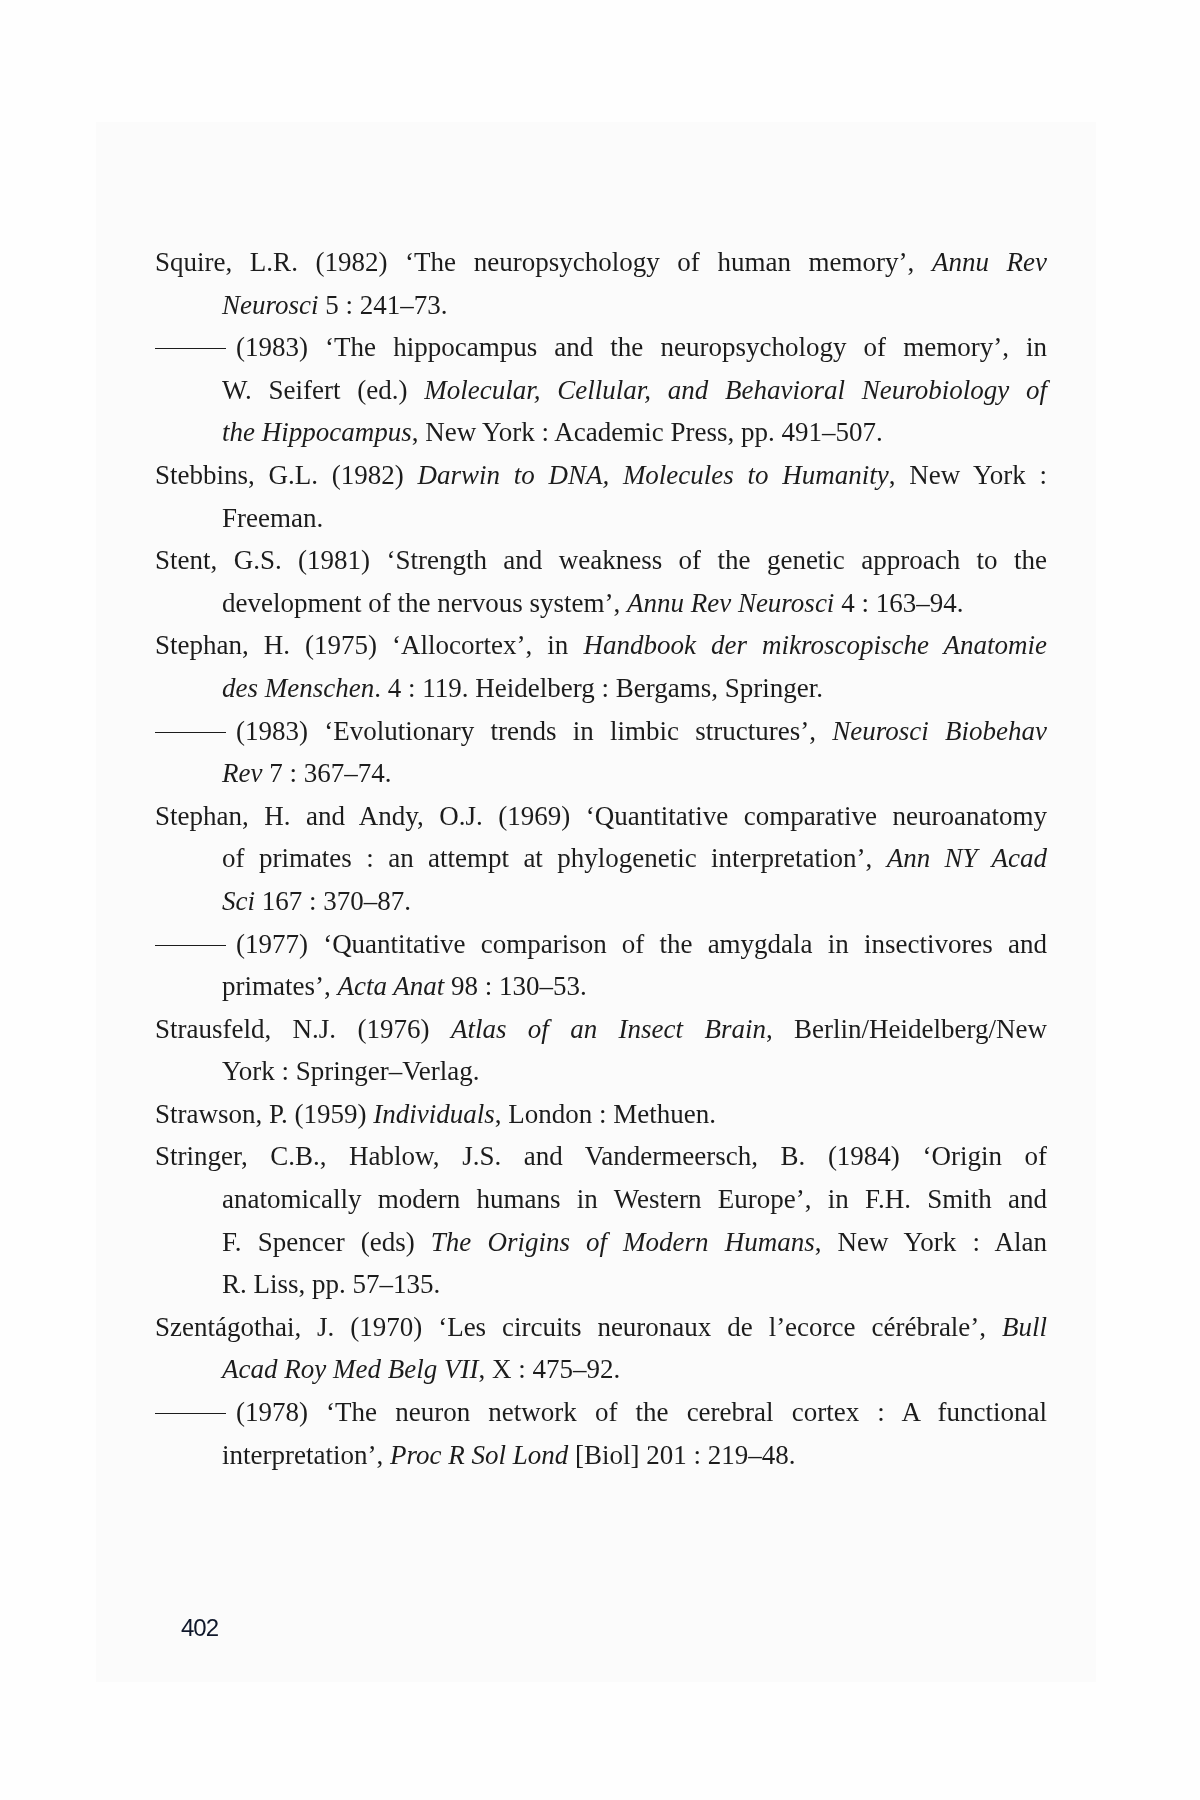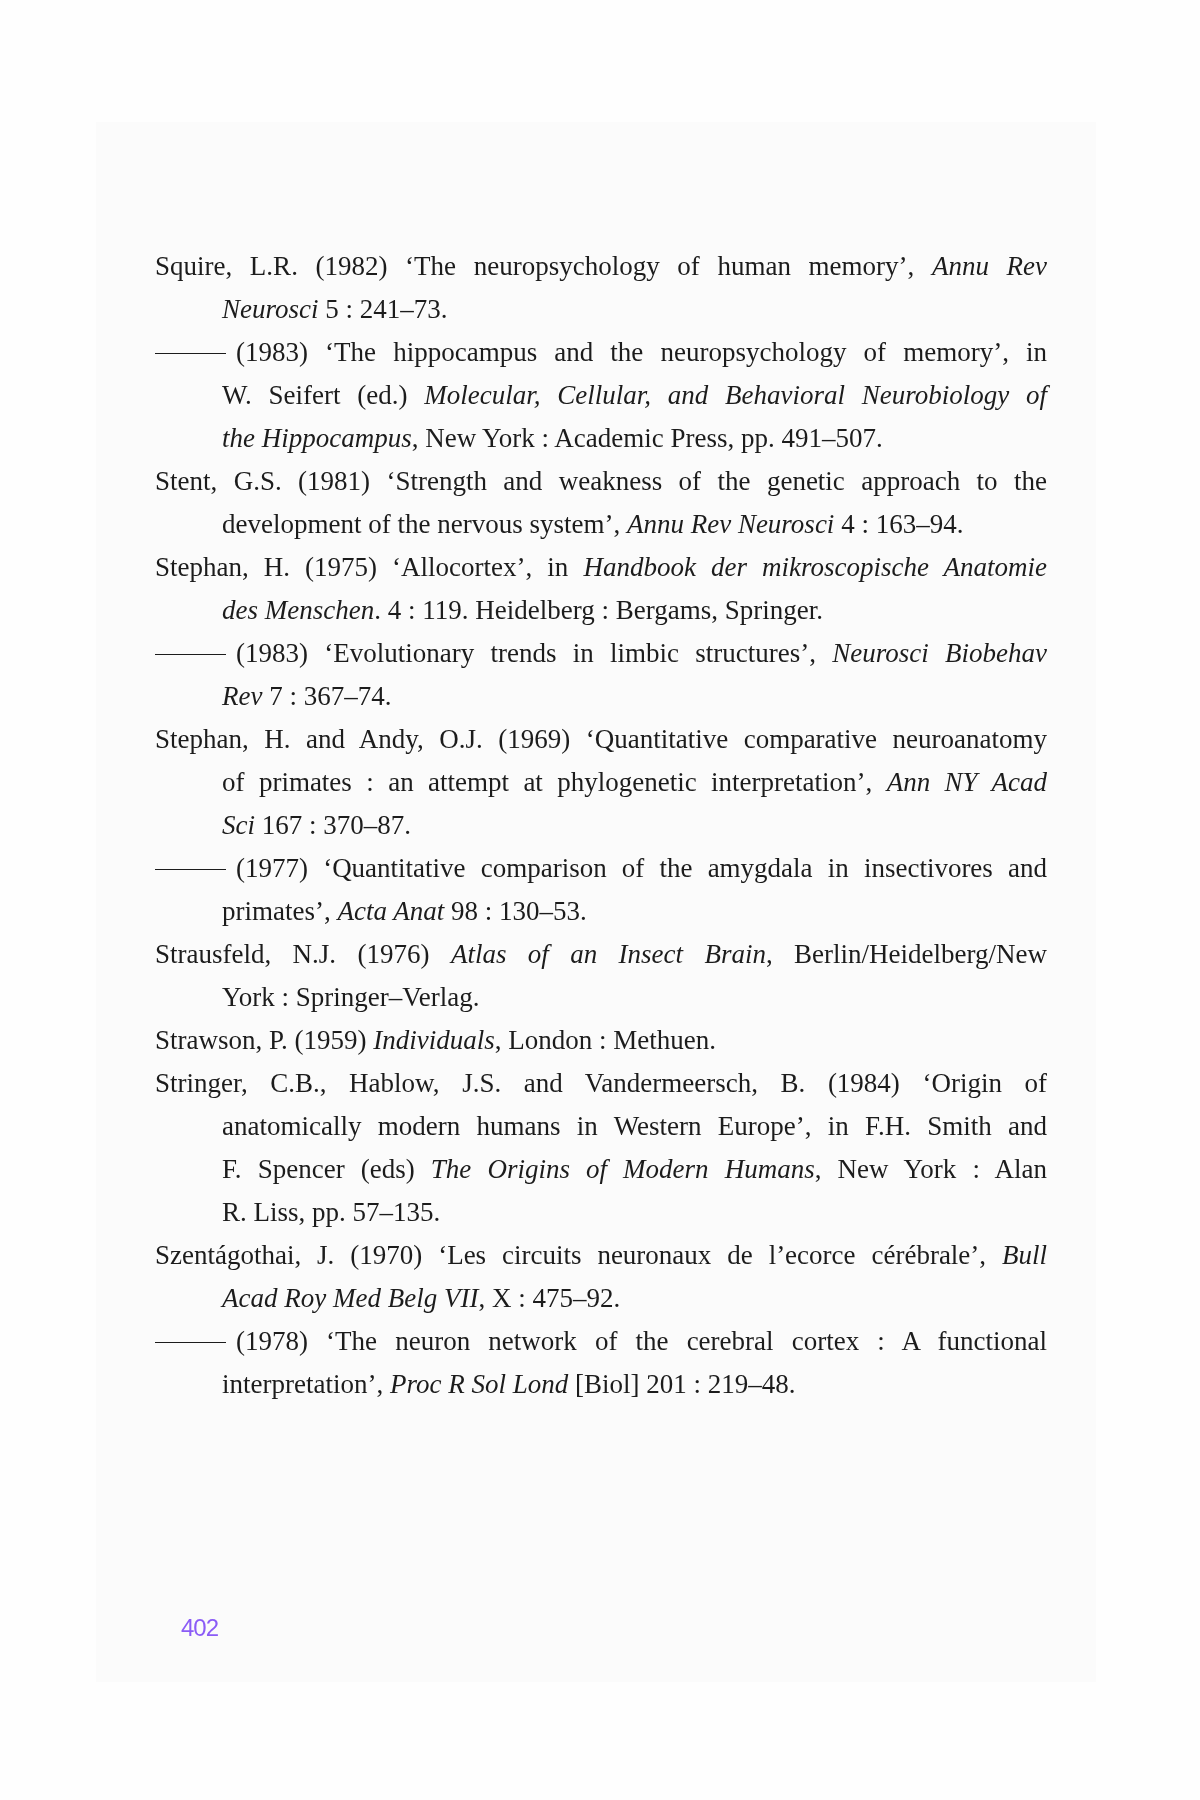--- a/index.html
+++ b/index.html
@@ -7,50 +7,51 @@
     width: 1200px; height: 1800px; position: relative; overflow: hidden;
     background: #fefefe;
   }
   .page-panel {
     position: absolute; left: 96px; top: 122px; width: 1000px; height: 1560px;
     background: #fbfbfb;
   }
   .refs {
     position: absolute; left: 155px; top: 245px; width: 892px;
     font-family: "Liberation Serif", serif;
-    font-size: 27px; line-height: 43px; color: #1c1c1c;
+    font-size: 27px; line-height: 34px; color: #1c1c1c;
   }
   .entry { margin: 0; }
   .line {
     display: block; white-space: nowrap; height: 42.6px;
     text-align: justify; text-align-last: justify;
     transform-origin: left center;
   }
   .line.indent { margin-left: 67px; }
   .line.last { text-align-last: left; }
   .line .i { font-style: italic; }
   .dash {
     display: inline-block; width: 71px; height: 0;
     border-top: 1.6px solid #1c1c1c; vertical-align: middle;
     margin-right: 10px; position: relative; top: -1px;
   }
   .page-number {
     position: absolute; left: 181px; top: 1614px;
     font-family: "Liberation Sans", sans-serif; font-size: 24px;
-    color: #8b5cf6; letter-spacing: -1px;
+    color: #0f172a; letter-spacing: -1px;
   }
 </style>
 </head>
 <body>
 
 <div class="page-panel"></div>
 
 <div class="refs" id="refs">
     <div class="entry"><span class="line" style="width: 892px; display: inline-block; white-space: nowrap; text-align-last: left; word-spacing: 10.8819px;"><span>Squire, L.R. (1982) ‘The neuropsychology of human memory’, </span><span class="i">Annu Rev</span></span><span class="line indent last" style="width: 825px; display: inline-block;"><span class="i">Neurosci</span><span> 5 : 241–73.</span></span></div>
     <div class="entry"><span class="line" style="width: 892px; display: inline-block; white-space: nowrap; text-align-last: left; word-spacing: 10.3652px;"><span class="dash"></span><span>(1983) ‘The hippocampus and the neuropsychology of memory’, in</span></span><span class="line indent" style="width: 825px; display: inline-block; white-space: nowrap; text-align-last: left; word-spacing: 10.0117px;"><span>W. Seifert (ed.) </span><span class="i">Molecular, Cellular, and Behavioral Neurobiology of</span></span><span class="line indent last" style="width: 825px; display: inline-block;"><span class="i">the Hippocampus</span><span>, New York : Academic Press, pp. 491–507.</span></span></div>
+    <div class="entry"><span class="line" style="width: 892px; display: inline-block; white-space: nowrap; text-align-last: left; word-spacing: 6.97869px;"><span>Stebbins, G.L. (1982) </span><span class="i">Darwin to DNA, Molecules to Humanity</span><span>, New York :</span></span><span class="line indent last" style="width: 825px; display: inline-block;"><span>Freeman.</span></span></div>
     <div class="entry"><span class="line" style="width: 892px; display: inline-block; white-space: nowrap; text-align-last: left; word-spacing: 9.65483px;"><span>Stent, G.S. (1981) ‘Strength and weakness of the genetic approach to the</span></span><span class="line indent last" style="width: 825px; display: inline-block;"><span>development of the nervous system’, </span><span class="i">Annu Rev Neurosci</span><span> 4 : 163–94.</span></span></div>
     <div class="entry"><span class="line" style="width: 892px; display: inline-block; white-space: nowrap; text-align-last: left; word-spacing: 8.30078px;"><span>Stephan, H. (1975) ‘Allocortex’, in </span><span class="i">Handbook der mikroscopische Anatomie</span></span><span class="line indent last" style="width: 825px; display: inline-block;"><span class="i">des Menschen</span><span>. 4 : 119. Heidelberg : Bergams, Springer.</span></span></div>
     <div class="entry"><span class="line" style="width: 892px; display: inline-block; white-space: nowrap; text-align-last: left; word-spacing: 9.52232px;"><span class="dash"></span><span>(1983) ‘Evolutionary trends in limbic structures’, </span><span class="i">Neurosci Biobehav</span></span><span class="line indent last" style="width: 825px; display: inline-block;"><span class="i">Rev</span><span> 7 : 367–74.</span></span></div>
     <div class="entry"><span class="line" style="width: 892px; display: inline-block; white-space: nowrap; text-align-last: left; word-spacing: 8.71289px;"><span>Stephan, H. and Andy, O.J. (1969) ‘Quantitative comparative neuroanatomy</span></span><span class="line indent" style="width: 825px; display: inline-block; white-space: nowrap; text-align-last: left; word-spacing: 7.64375px;"><span>of primates : an attempt at phylogenetic interpretation’, </span><span class="i">Ann NY Acad</span></span><span class="line indent last" style="width: 825px; display: inline-block;"><span class="i">Sci</span><span> 167 : 370–87.</span></span></div>
     <div class="entry"><span class="line" style="width: 892px; display: inline-block; white-space: nowrap; text-align-last: left; word-spacing: 8.40234px;"><span class="dash"></span><span>(1977) ‘Quantitative comparison of the amygdala in insectivores and</span></span><span class="line indent last" style="width: 825px; display: inline-block;"><span>primates’, </span><span class="i">Acta Anat</span><span> 98 : 130–53.</span></span></div>
     <div class="entry"><span class="line" style="width: 892px; display: inline-block; white-space: nowrap; text-align-last: left; word-spacing: 14.6387px;"><span>Strausfeld, N.J. (1976) </span><span class="i">Atlas of an Insect Brain</span><span>, Berlin/Heidelberg/New</span></span><span class="line indent last" style="width: 825px; display: inline-block;"><span>York : Springer–Verlag.</span></span></div>
     <div class="entry"><span class="line last" style="width: 892px; display: inline-block;"><span>Strawson, P. (1959) </span><span class="i">Individuals</span><span>, London : Methuen.</span></span></div>
     <div class="entry"><span class="line" style="width: 892px; display: inline-block; white-space: nowrap; text-align-last: left; word-spacing: 15.8264px;"><span>Stringer, C.B., Hablow, J.S. and Vandermeersch, B. (1984) ‘Origin of</span></span><span class="line indent" style="width: 825px; display: inline-block; white-space: nowrap; text-align-last: left; word-spacing: 9.55035px;"><span>anatomically modern humans in Western Europe’, in F.H. Smith and</span></span><span class="line indent" style="width: 825px; display: inline-block; white-space: nowrap; text-align-last: left; word-spacing: 9.33381px;"><span>F. Spencer (eds) </span><span class="i">The Origins of Modern Humans</span><span>, New York : Alan</span></span><span class="line indent last" style="width: 825px; display: inline-block;"><span>R. Liss, pp. 57–135.</span></span></div>
     <div class="entry"><span class="line" style="width: 892px; display: inline-block; white-space: nowrap; text-align-last: left; word-spacing: 9.14931px;"><span>Szentágothai, J. (1970) ‘Les circuits neuronaux de l’ecorce cérébrale’, </span><span class="i">Bull</span></span><span class="line indent last" style="width: 825px; display: inline-block;"><span class="i">Acad Roy Med Belg VII</span><span>, X : 475–92.</span></span></div>
     <div class="entry"><span class="line" style="width: 892px; display: inline-block; white-space: nowrap; text-align-last: left; word-spacing: 11.375px;"><span class="dash"></span><span>(1978) ‘The neuron network of the cerebral cortex : A functional</span></span><span class="line indent last" style="width: 825px; display: inline-block;"><span>interpretation’, </span><span class="i">Proc R Sol Lond</span><span> [Biol] 201 : 219–48.</span></span></div>

